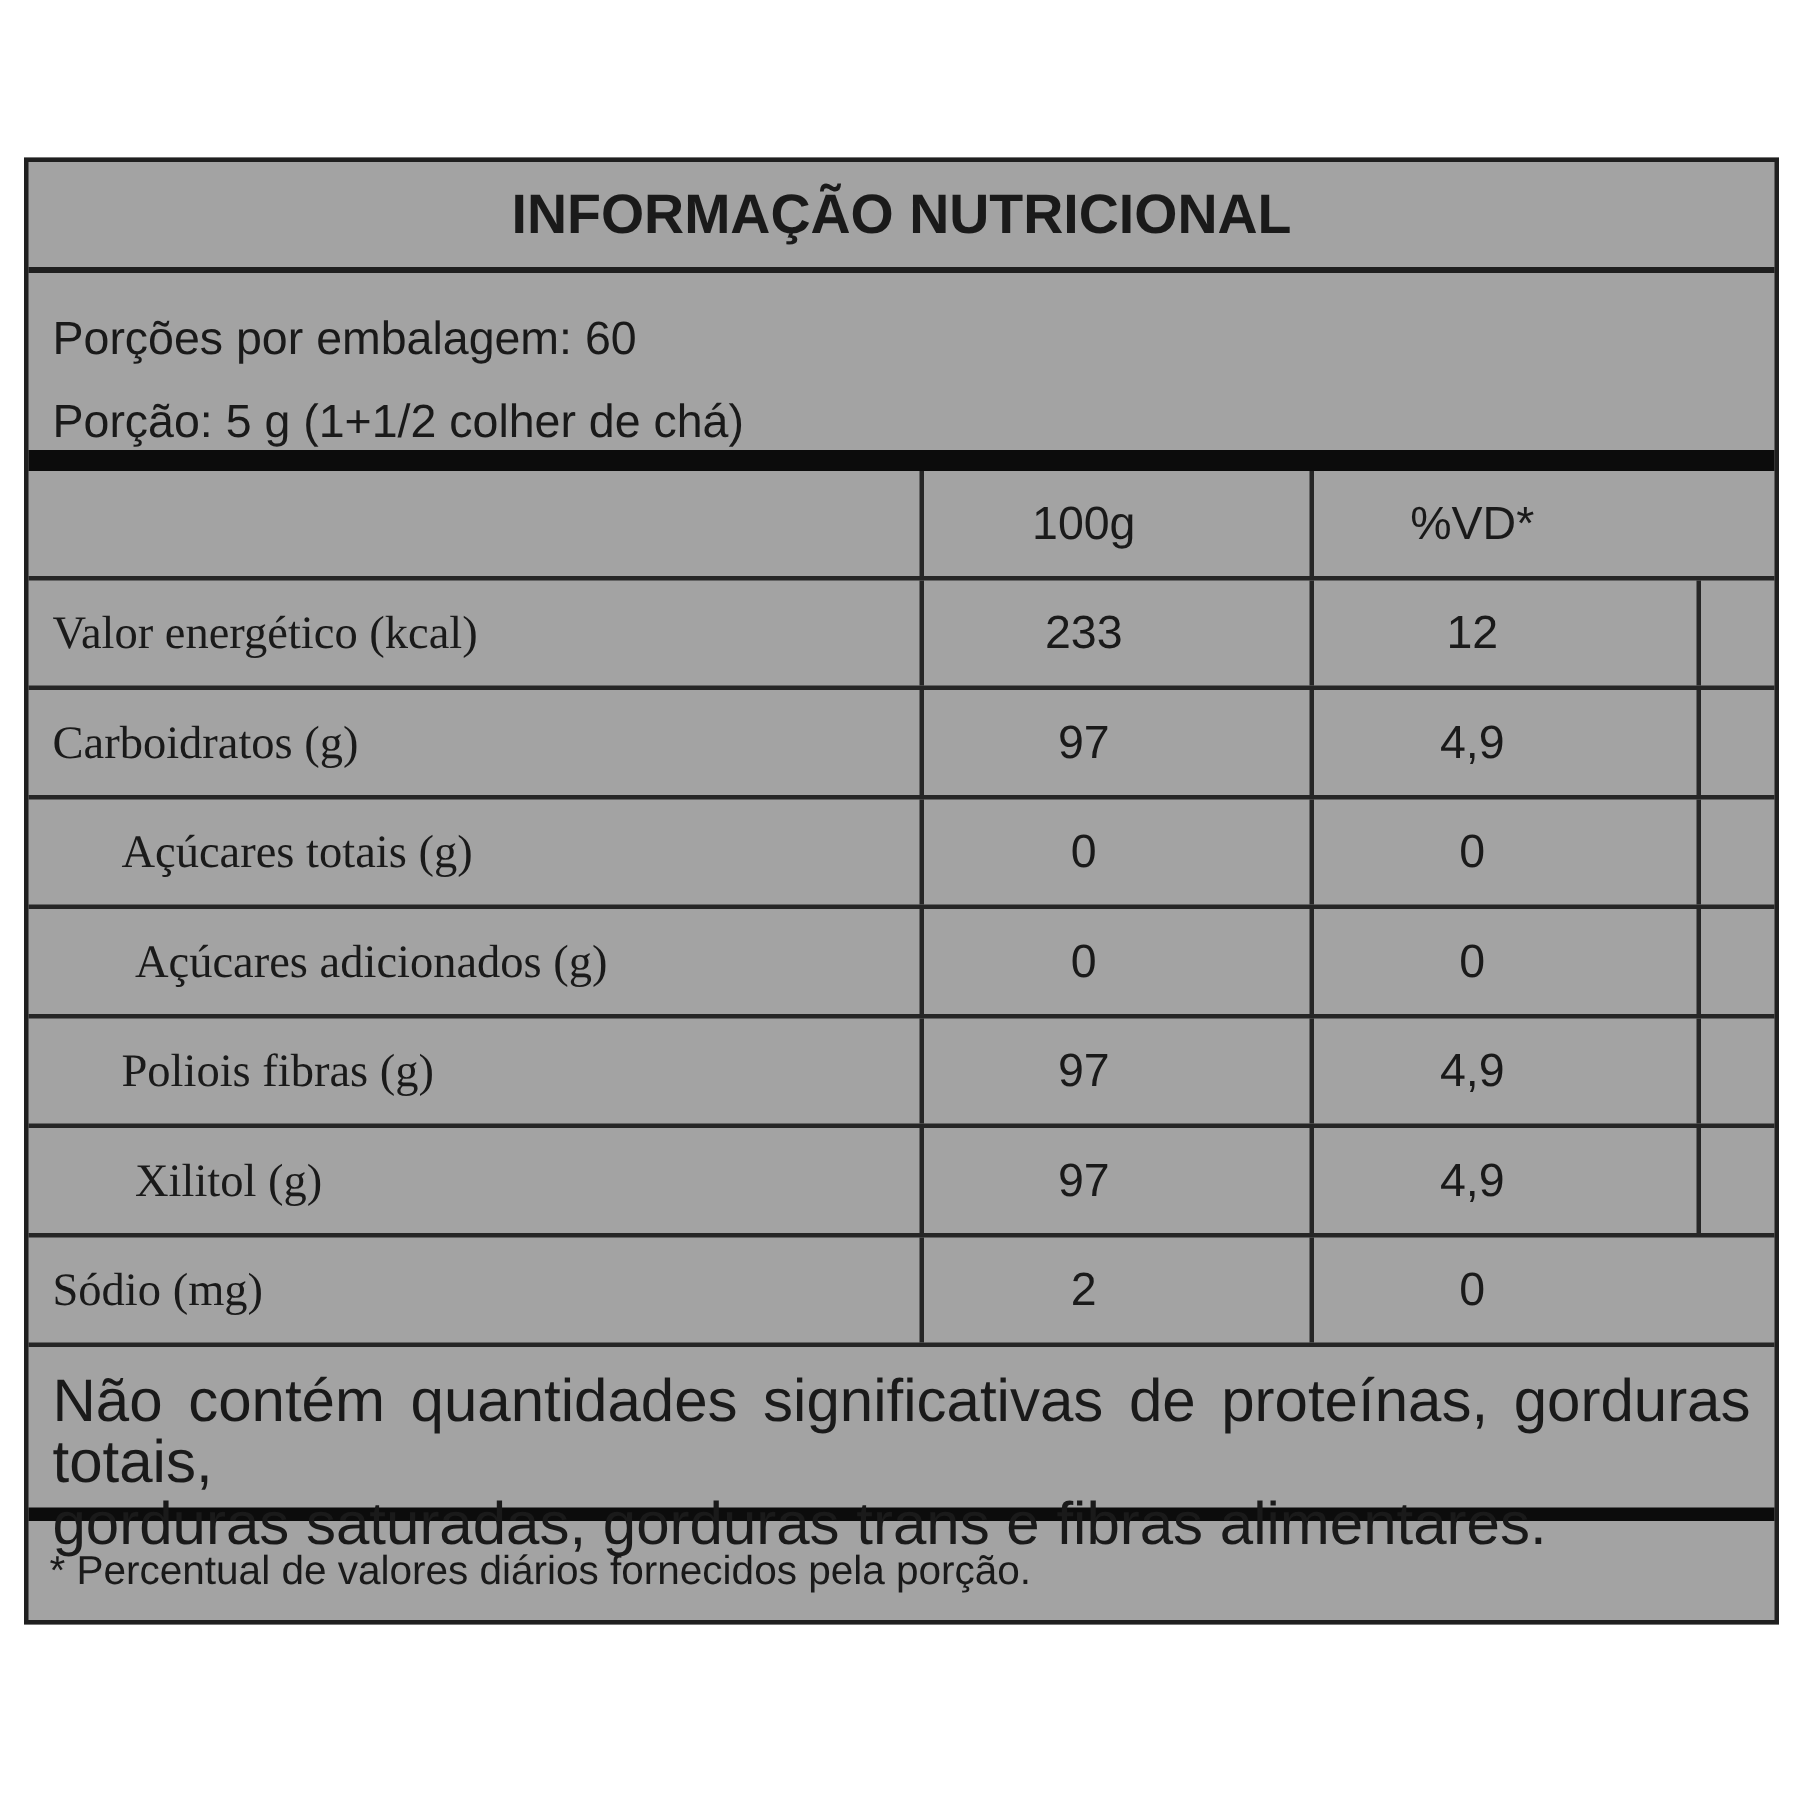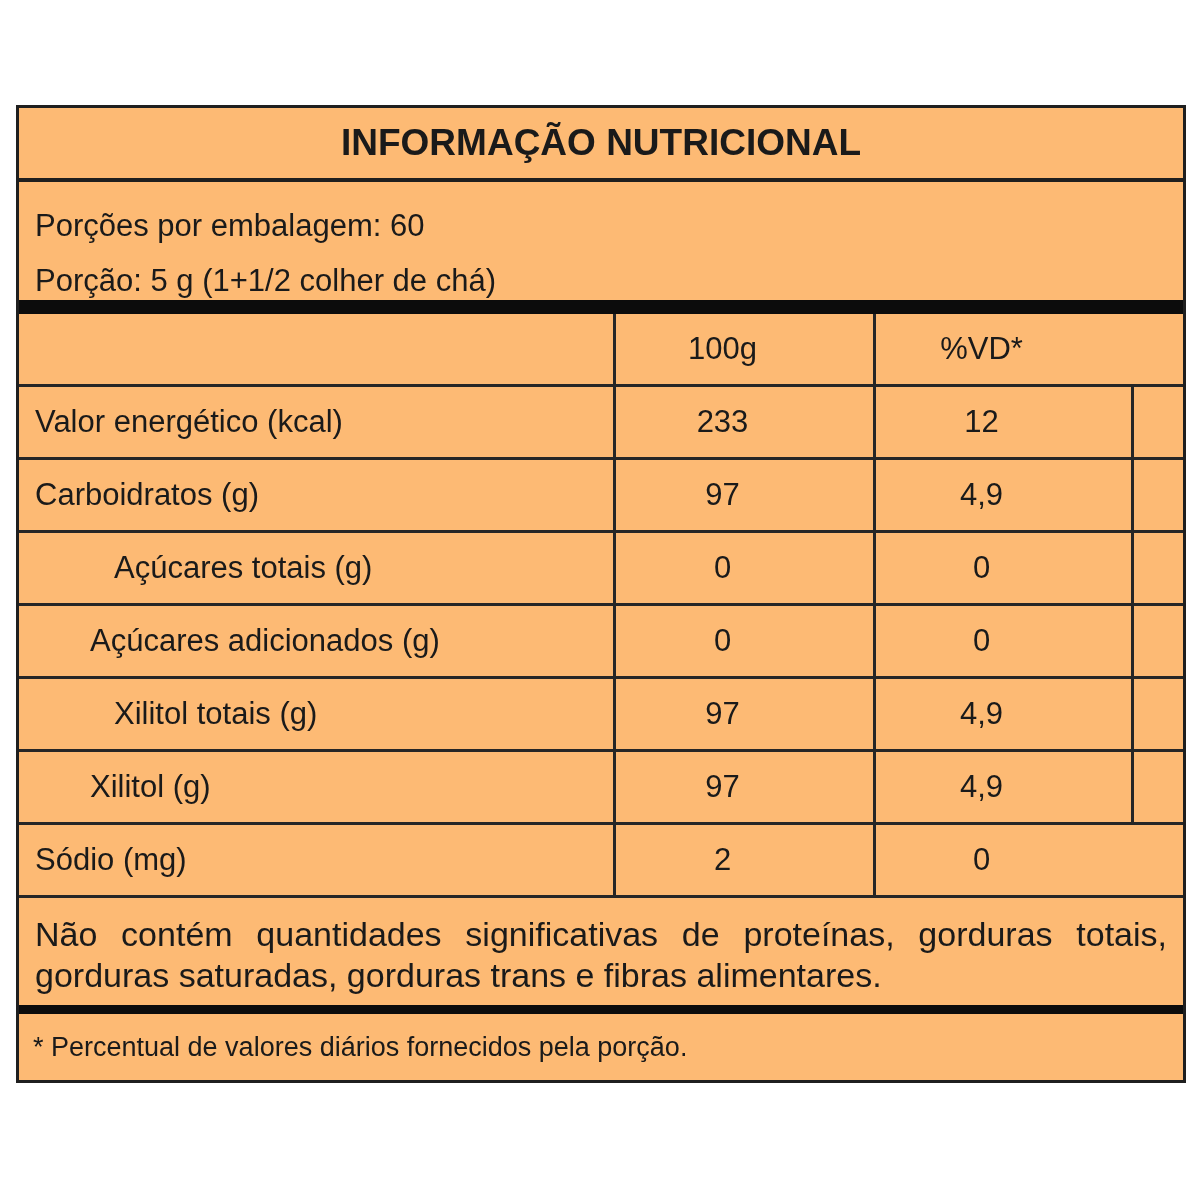--- a/index.html
+++ b/index.html
@@ -8,21 +8,21 @@
     background: #ffffff;
     font-family: "Liberation Sans", "DejaVu Sans", sans-serif;
     color: #1a1a1a;
     position: relative;
   }
   .nutri {
     position: absolute;
     left: 16px; top: 105px;
     width: 1170px;
     border: 3px solid #1f1f1f;
-    background: #fdba74;
+    background: #a3a3a3;
   }
   .title-row {
     height: 74px;
     border-bottom: 4px solid #1f1f1f;
     display: flex; align-items: center; justify-content: center;
     font-weight: bold;
     font-size: 37px;
   }
   .servings {
     padding: 16px 16px 8px 16px;
@@ -35,28 +35,28 @@
   .trow {
     display: grid;
     grid-template-columns: 550px 216px 214px 184px;
     height: 73px;
     border-top: 3px solid #262626;
     gap: 44px;
   }
   .trow.header { border-top: none; height: 70px; }
   .cell { display: flex; align-items: center; font-size: 31px; overflow: hidden; }
   .cell.num { justify-content: center; border-left: 3px solid #262626; }
-  .cell.label { padding-left: 16px; }
-  .trow.indent-1 .cell.label { padding-left: 62px; margin-left: 33px; }
+  .cell.label { padding-left: 16px; font-family: Liberation Serif, serif; }
+  .trow.indent-1 .cell.label { padding-left: 62px; }
   .trow.indent-2 .cell.label { padding-left: 71px; }
   .disclaimer {
     border-top: 3px solid #262626;
     height: 110px;
     padding: 16px 16px 0 16px;
-    font-size: 34px;
+    font-size: 40px;
   }
   .disclaimer .dline { line-height: 41px; }
   .disclaimer .dline.just { text-align: justify; text-align-last: justify; }
   .footnote {
     height: 66px;
     display: flex; align-items: center;
     padding-left: 14px;
     font-size: 27px;
   }
 </style>
@@ -103,21 +103,21 @@
     </div>
 
     <div class="trow indent-2">
       <div class="cell label">Açúcares adicionados (g)</div>
       <div class="cell num">0</div>
       <div class="cell num">0</div>
       <div class="cell num">0</div>
     </div>
 
     <div class="trow indent-1">
-      <div class="cell label">Xilitol totais (g)</div>
+      <div class="cell label">Poliois fibras (g)</div>
       <div class="cell num">97</div>
       <div class="cell num">4,9</div>
       <div class="cell num"></div>
     </div>
 
     <div class="trow indent-2">
       <div class="cell label">Xilitol (g)</div>
       <div class="cell num">97</div>
       <div class="cell num">4,9</div>
       <div class="cell num"></div>

